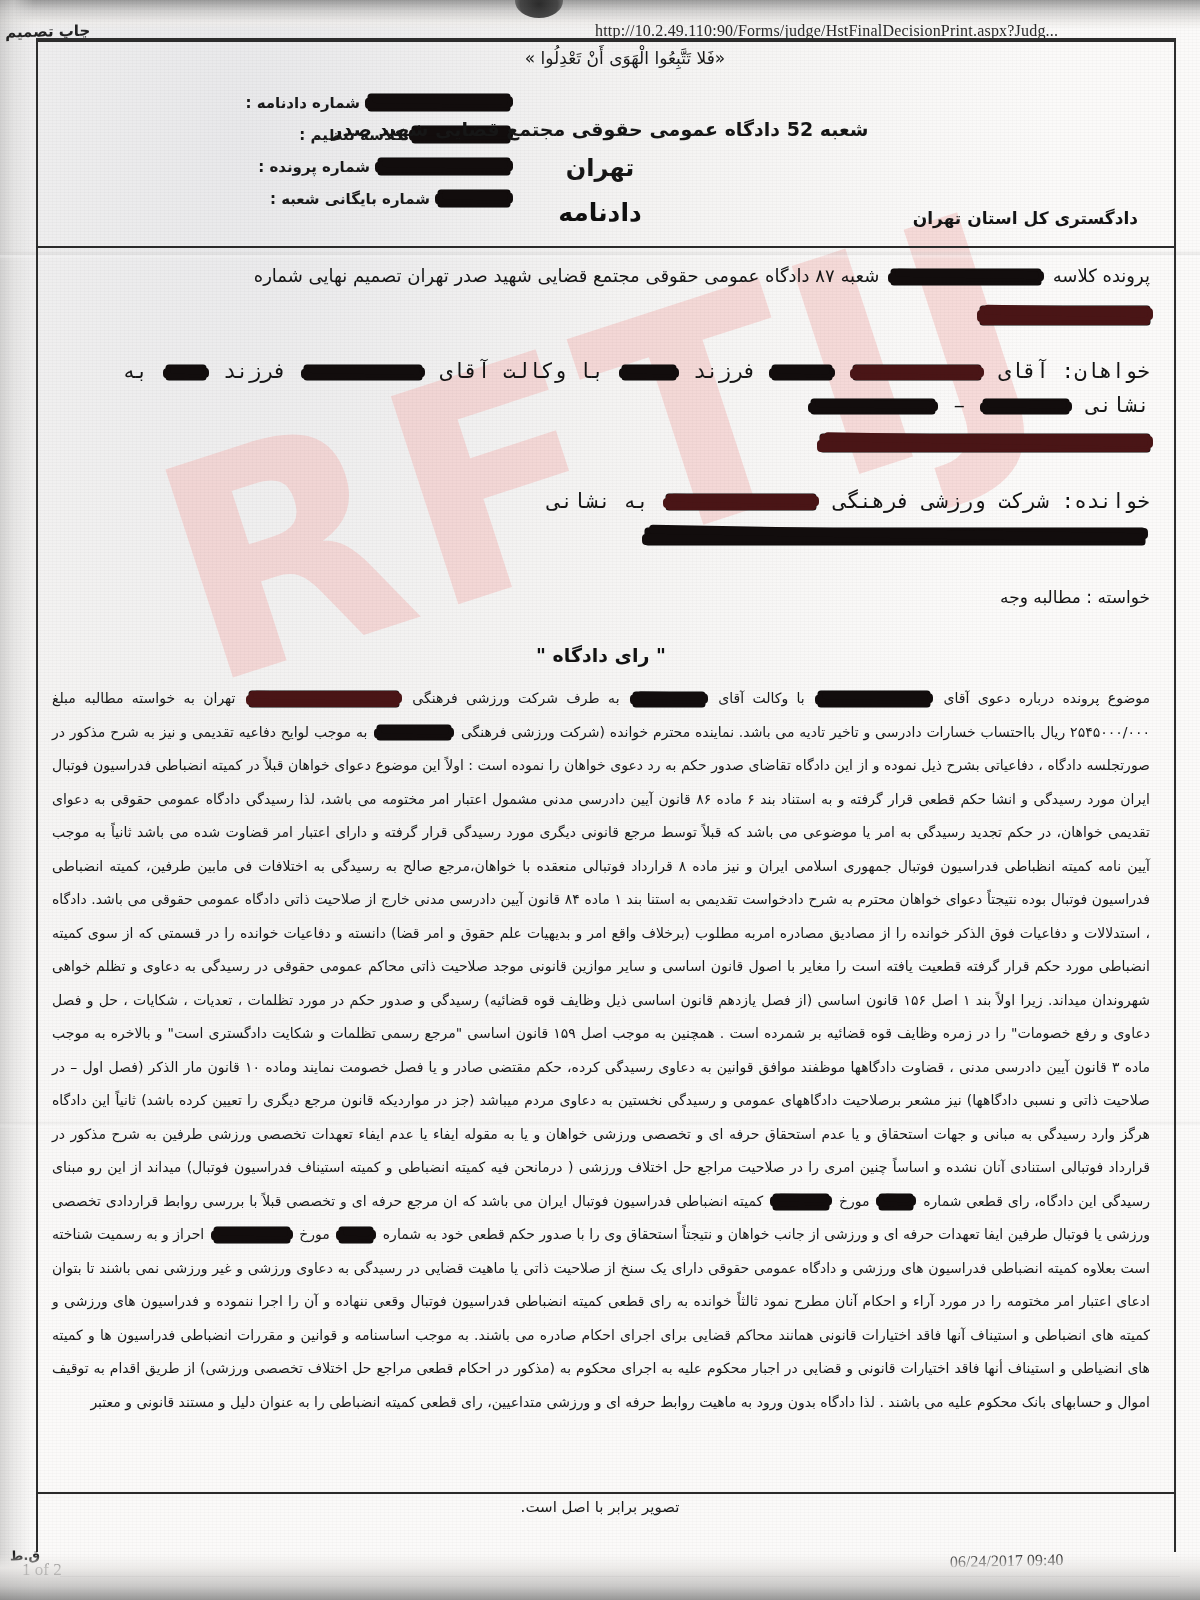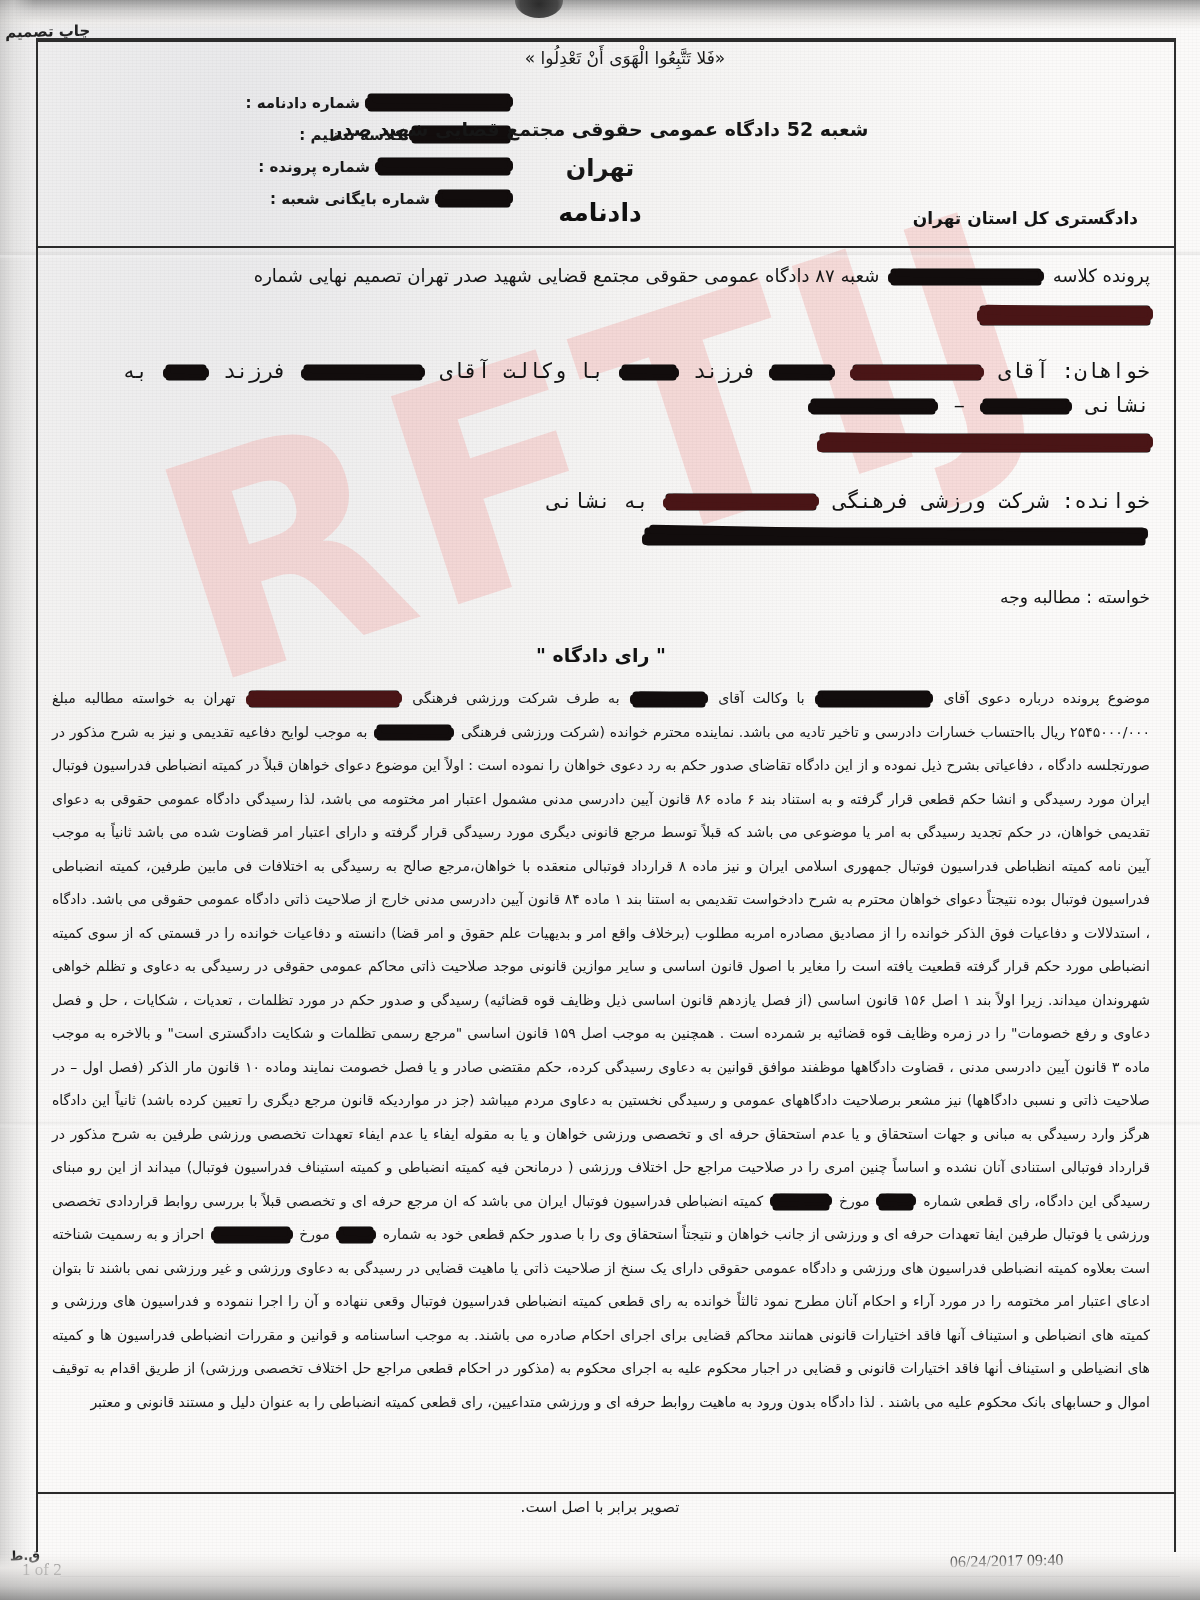--- a/index.html
+++ b/index.html
@@ -127,20 +127,21 @@
   <div class="watermark" id="wm-main">RFTIJ</div>
 
   <div class="scan-shadow-top"></div>
   <div class="scan-blob"></div>
   <div class="scan-grey-left"></div>
   <div class="fold" style="left:0;top:250px;width:1200px;height:10px;"></div>
   <div class="fold" style="left:0;top:1120px;width:1200px;height:9px;opacity:.22;"></div>
 
   <div class="print-head">
     <div class="title-fa">چاپ تصمیم نهایی</div>
+    <div class="url">http://10.2.49.110:90/Forms/judge/HstFinalDecisionPrint.aspx?Judg...</div>
   </div>
   <div class="rule" style="left:36px;top:40px;width:1138px;height:2px;"></div>
 
   <div class="frame">
     <div class="frame-right"></div>
   </div>
 
   <div class="ayah">«فَلا تَتَّبِعُوا الْهَوَى أَنْ تَعْدِلُوا »</div>
 
   <div class="meta">

